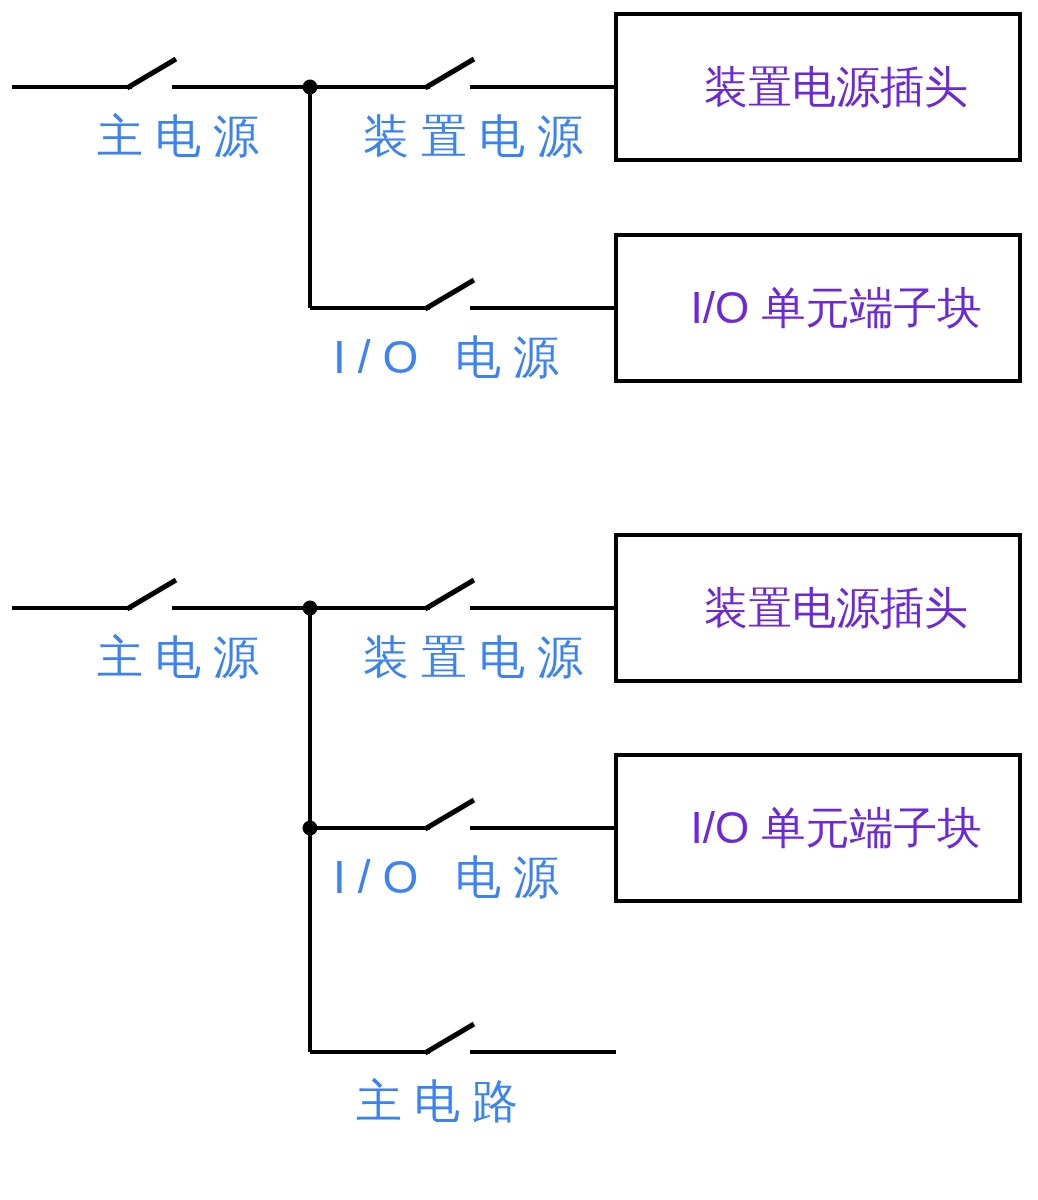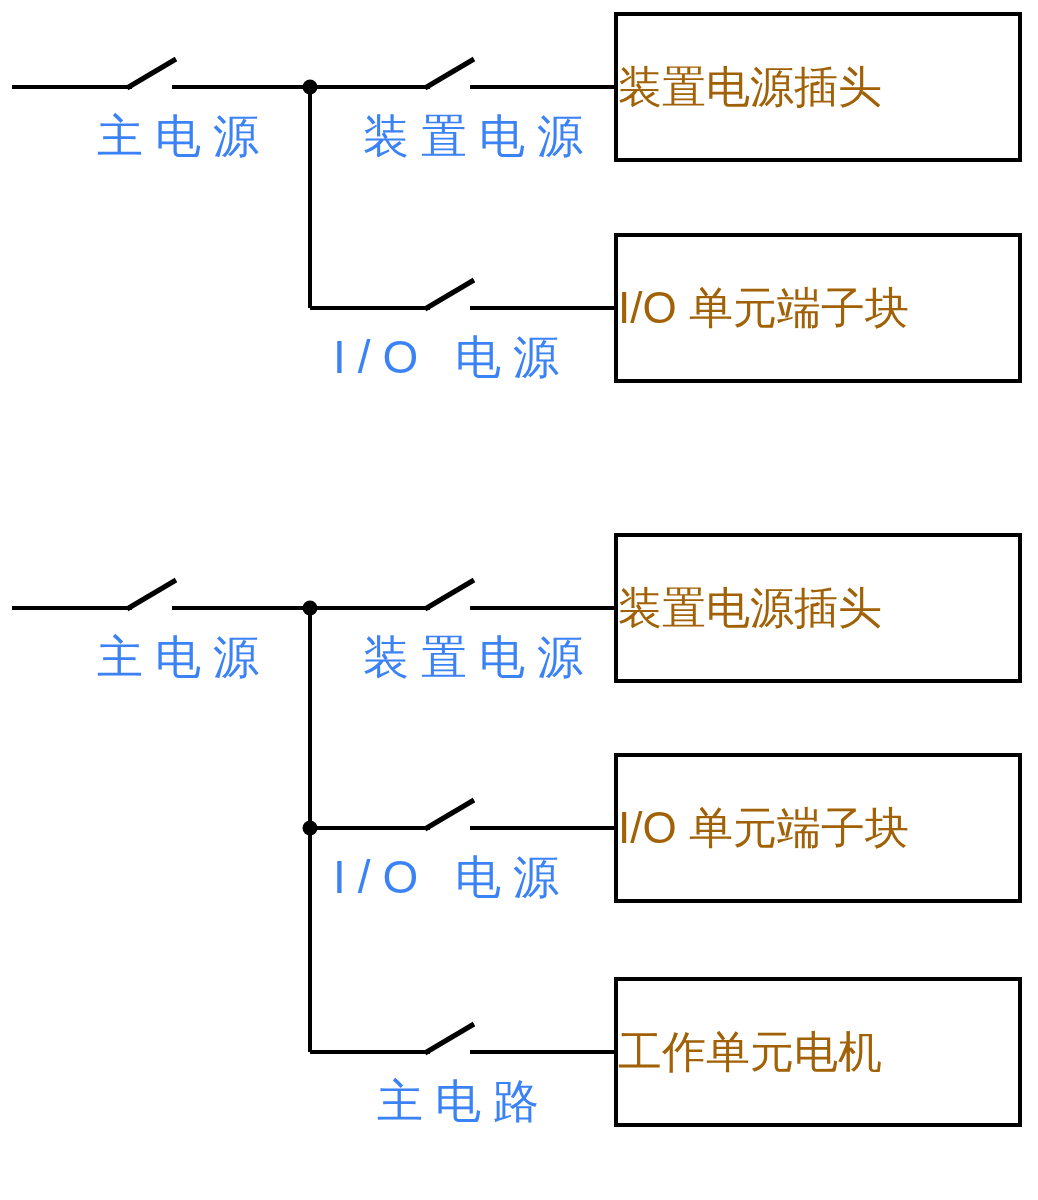--- a/index.html
+++ b/index.html
@@ -36,24 +36,25 @@
   .box {
     position: absolute;
     left: 614px;
     width: 408px;
     height: 150px;
     border: 4px solid #000000;
     box-sizing: border-box;
     background: #ffffff;
     display: flex;
     align-items: center;
-    justify-content: flex-start;
+    justify-content: center;
     font-size: 44px;
-    color: #a16207;
+    color: #6d28d9;
     white-space: nowrap;
+    padding-left: 36px;
   }
   .switch-label {
     position: absolute;
     transform: translate(-50%, -50%);
     font-size: 46px;
     letter-spacing: 12px;
     color: #3b82f6;
     white-space: nowrap;
   }
 </style>
@@ -114,22 +115,19 @@
   <div class="switch-label" style="left:184px; top:137px">主电源</div>
   <div class="switch-label" style="left:479px; top:137px">装置电源</div>
   <div class="switch-label" style="left:452px; top:358px">I/O 电源</div>
 
   <div class="box" style="top:533px">
     <span>装置电源插头</span>
   </div>
   <div class="box" style="top:753px">
     <span>I/O 单元端子块</span>
   </div>
-  <div class="box" style="top:977px">
-    <span>工作单元电机</span>
-  </div>
 
   <div class="switch-label" style="left:184px; top:658px">主电源</div>
   <div class="switch-label" style="left:479px; top:658px">装置电源</div>
   <div class="switch-label" style="left:452px; top:878px">I/O 电源</div>
-  <div class="switch-label" style="left:464px; top:1102px">主电路</div>
+  <div class="switch-label" style="left:443px; top:1102px">主电路</div>
 
 </div>
 
 </body></html>

